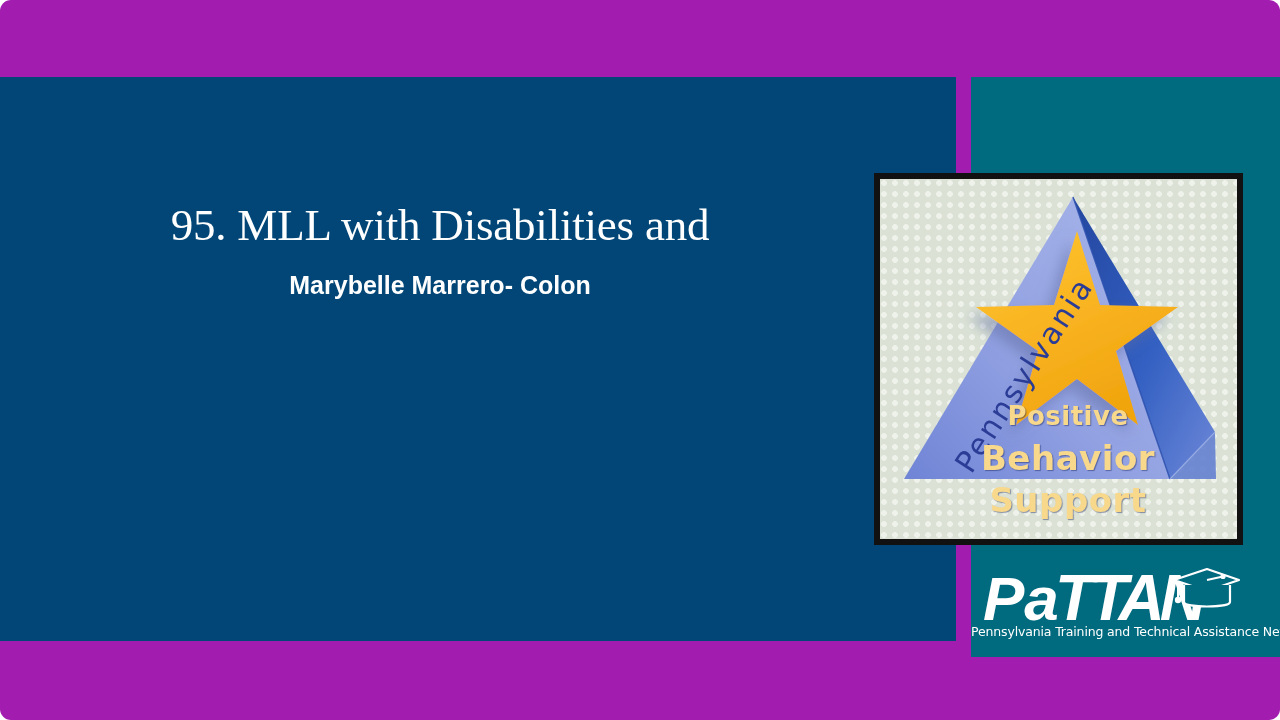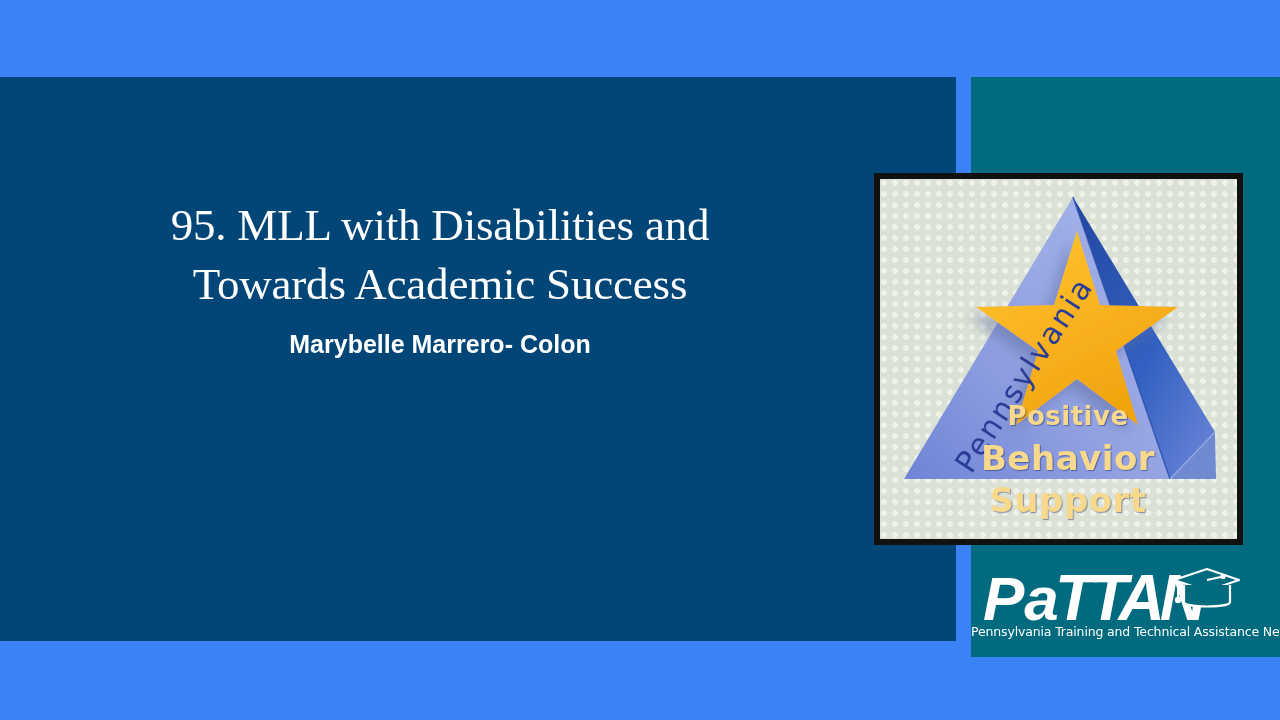--- a/index.html
+++ b/index.html
@@ -11,21 +11,22 @@
     width: 1280px;
     height: 720px;
     overflow: hidden;
     font-family: "Liberation Sans", sans-serif;
     position: relative;
   }
 
   #slide {
     position: absolute;
     inset: 0;
-    background: #3b82f6;
+    background: #a21caf;
+    border-radius: 11px;
   }
 
   
   .blue-panel {
     position: absolute;
     left: 0;
     top: 77px;
     width: 956px;
     height: 564px;
     background: #014676;
@@ -169,21 +170,20 @@
 <body>
 
 <div id="slide">
 
   <div class="blue-panel"></div>
 
   <div class="teal-panel"></div>
 
   <div class="title-block">
     <div class="title-line">95. MLL with Disabilities and</div>
-    <div class="title-line">Towards Academic Success</div>
     <div class="presenter-line">Marybelle Marrero- Colon</div>
   </div>
 
   <div class="pbs-logo">
     <div class="pbs-inner">
 
       <svg class="pbs-svg" viewBox="0 0 357 360" preserveAspectRatio="none">
         <defs>
           <linearGradient id="faceLeft" x1="0" y1="1" x2="1" y2="0">
             <stop offset="0%" stop-color="#6f84d6"></stop>

